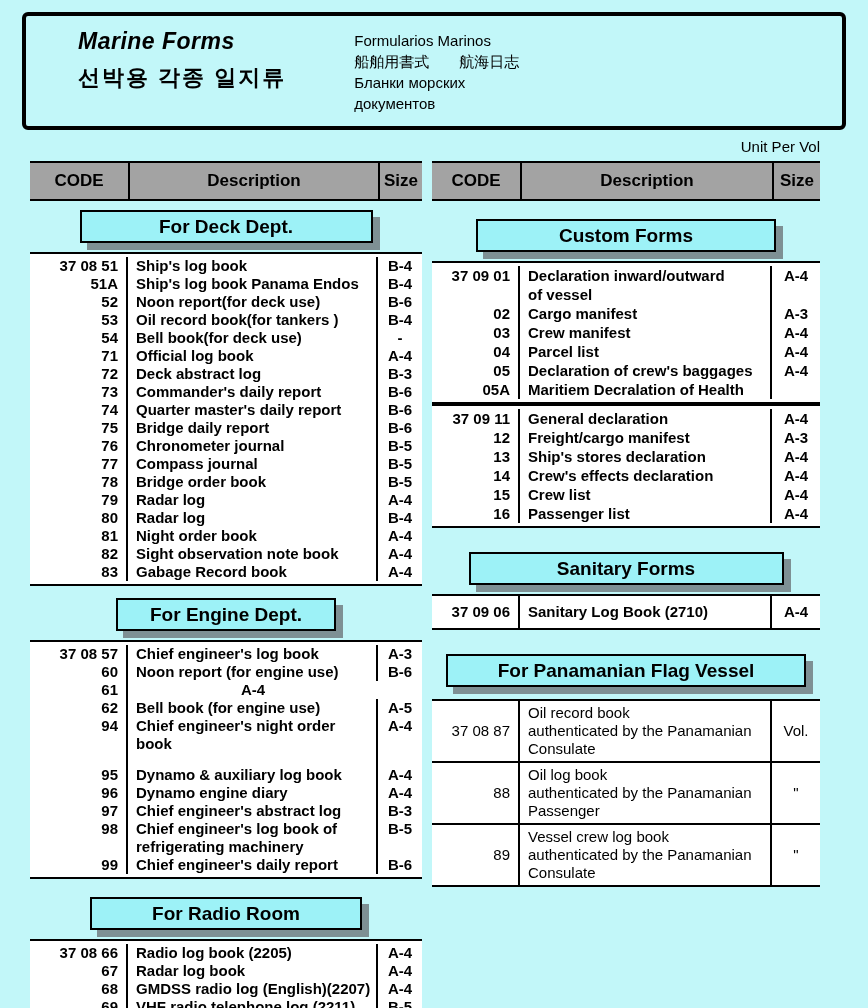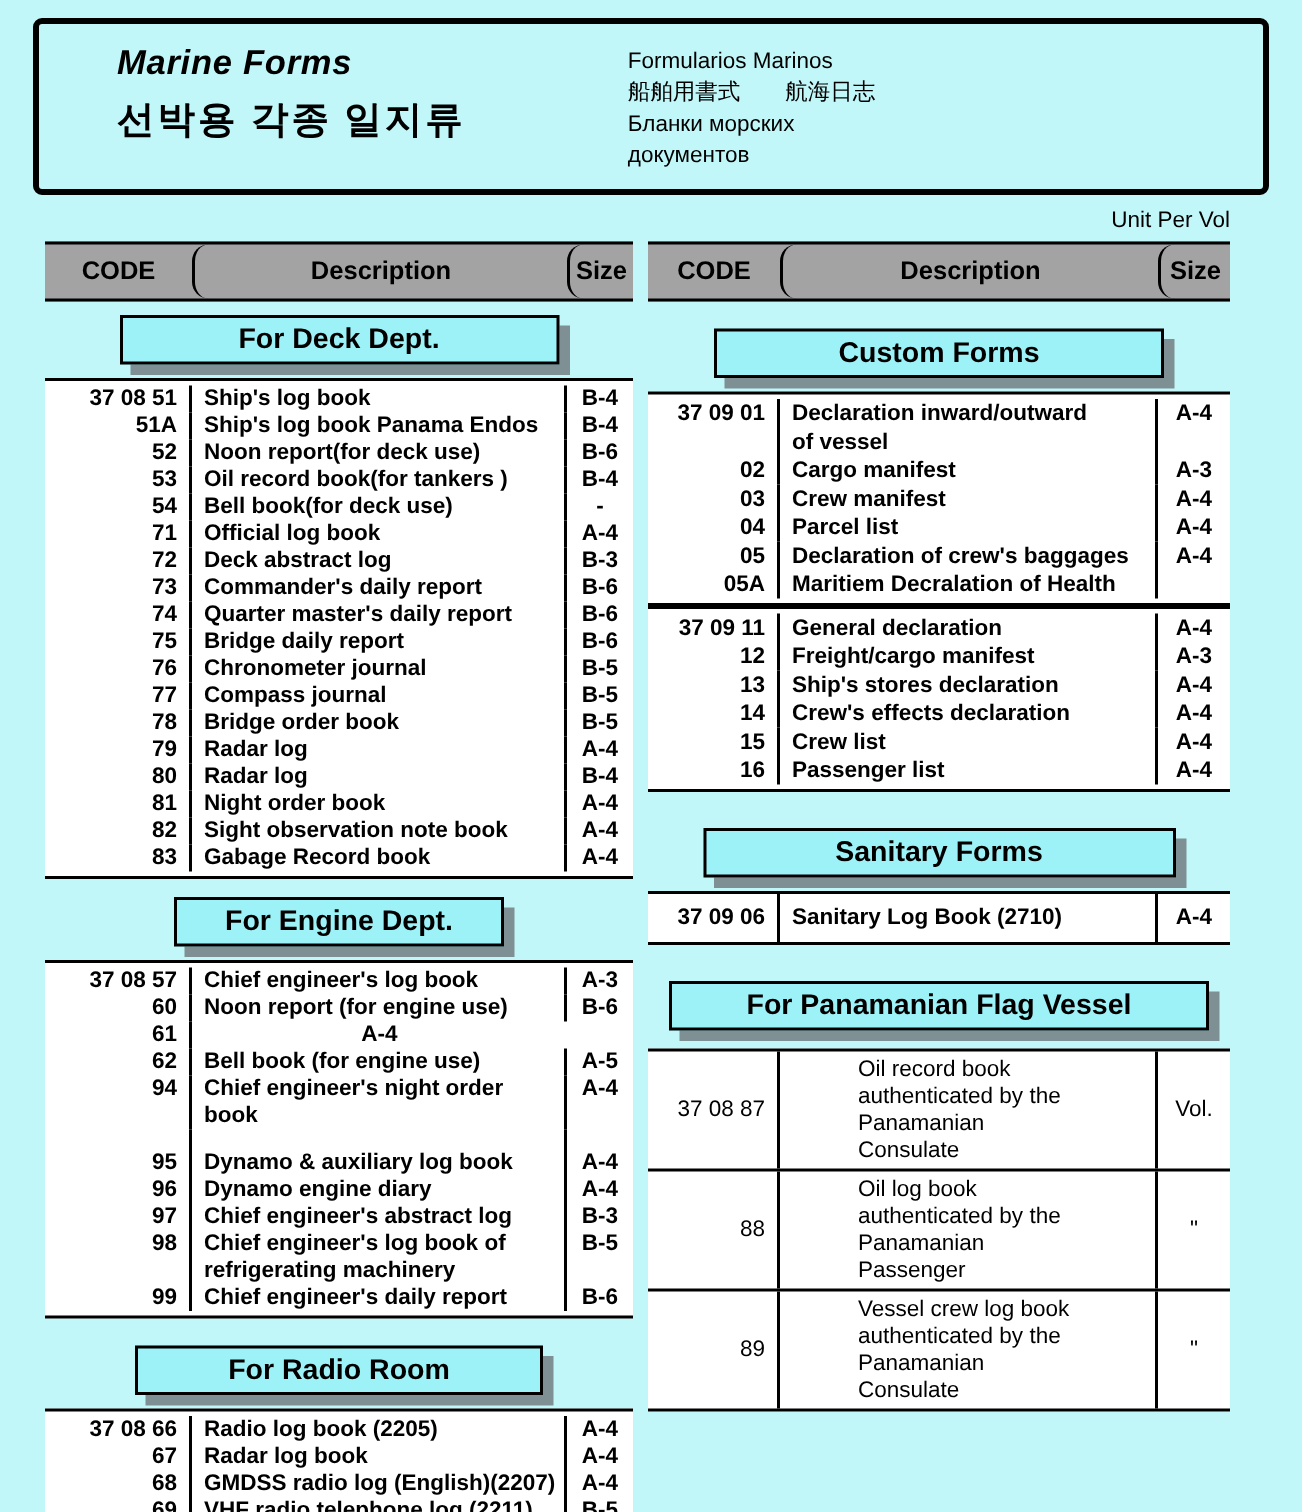--- a/index.html
+++ b/index.html
@@ -9,45 +9,45 @@
     font-family: "Liberation Sans", "DejaVu Sans", sans-serif;
     color: #000;
   }
   
   .header-box {
     margin: 12px 22px 0 22px;
     border: 4px solid #000;
     border-radius: 6px;
     padding: 12px 10px 12px 52px;
     display: flex;
-    gap: 108px;
+    gap: 68px;
     align-items: flex-start;
   }
   .title-en { font-style: italic; font-weight: 700; font-size: 23px; letter-spacing: .5px; }
-  .title-ko { font-weight: 700; font-size: 25px; margin-top: 8px; letter-spacing: 2px; font-family: Liberation Serif, serif; }
+  .title-ko { font-weight: 700; font-size: 22px; margin-top: 8px; letter-spacing: 2px; }
   .subtitle-block { font-size: 15px; line-height: 21px; padding-top: 2px; }
   .subtitle-block > div { white-space: pre-line; }
   
   .unit-note { text-align: right; margin: 8px 48px 6px 0; font-size: 15px; }
   
   .columns { display: flex; gap: 10px; padding: 0 26px 0 30px; align-items: flex-start; }
   .col { flex: none; }
   .col-left  { width: 392px; }
   .col-right { width: 388px; }
   
   .thead {
     display: grid;
     border-top: 2px solid #000;
     border-bottom: 2px solid #000;
     background: #a3a3a3;
   }
   .col-left  .thead { grid-template-columns: 98px 1fr 44px; }
   .col-right .thead { grid-template-columns: 88px 1fr 48px; }
   .thead .hcell { font-weight: 700; font-size: 17px; text-align: center; padding: 8px 2px; }
-  .thead .hcell + .hcell { border-left: 2px solid #000; border-radius: 11px; }
+  .thead .hcell + .hcell { border-left: 2px solid #000; }
   
   .banner-wrap { display: flex; justify-content: center; margin: 9px 0; }
   .banner {
     background: #9df2f7;
     border: 2px solid #000;
     box-shadow: 7px 7px 0 #7e9094;
     padding: 4px 4px 3px;
     font-weight: 700;
     font-size: 19px;
     text-align: center;
@@ -74,21 +74,21 @@
   .table.vcenter { padding: 0; }
   .table.vcenter .cell { display: flex; align-items: center; min-height: 32px; }
   .table.vcenter .cell.code { justify-content: flex-end; }
   .table.vcenter .cell.size { justify-content: center; }
   
   .table.panama { padding: 0; font-weight: 400; }
   .table.panama .row + .row { border-top: 2px solid #000; }
   .table.panama .cell.code, .table.panama .cell.size { display: flex; align-items: center; }
   .table.panama .cell.code { justify-content: flex-end; }
   .table.panama .cell.size { justify-content: center; }
-  .table.panama .cell.desc { padding-top: 3px; padding-bottom: 3px; margin-left: 44px; }
+  .table.panama .cell.desc { padding-top: 3px; padding-bottom: 3px; }
   .mt18 { margin-top: 18px; }
   .mt24 { margin-top: 24px; }
   .mt12 { margin-top: 12px; }
 </style>
 </head>
 <body>
 
 <div class="page">
 
   <div class="header-box">

